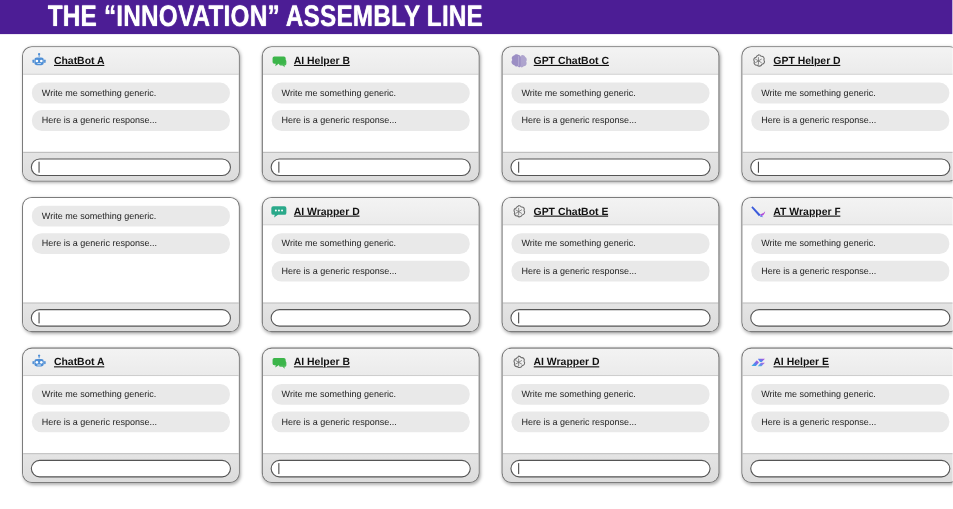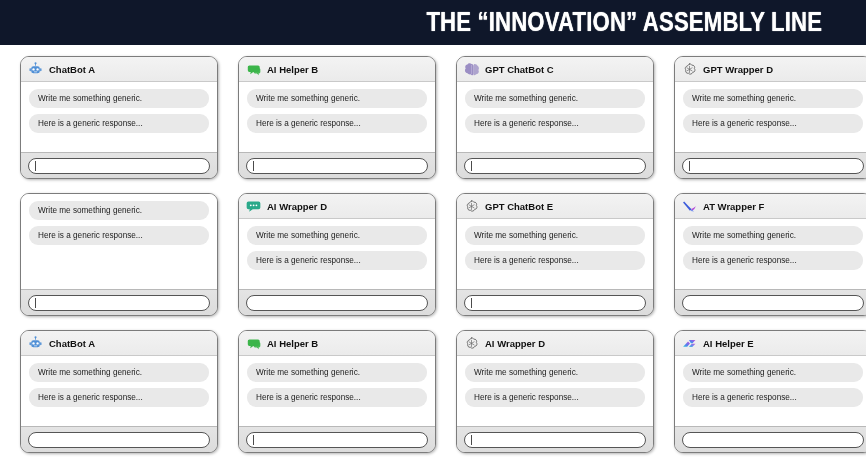--- a/index.html
+++ b/index.html
@@ -7,25 +7,25 @@
   body {
     width: 866px;
     height: 463px;
     overflow: hidden;
     background: #ffffff;
     font-family: "Liberation Sans", sans-serif;
   }
 
   
   #title-bar {
-    height: 45px;
-    background: #0f172a;
+    height: 31px;
+    background: #4c1d95;
     display: flex;
     align-items: center;
-    justify-content: flex-end;
+    justify-content: flex-start;
     overflow: hidden;
   }
   #title-text {
     color: #ffffff;
     font-size: 27px;
     font-weight: bold;
     letter-spacing: 0.2px;
     transform: scaleX(0.82);
     transform-origin: center;
     white-space: nowrap;
@@ -69,20 +69,21 @@
     height: 15px;
     flex: 0 0 15px;
     display: block;
   }
   .card-title {
     font-size: 9.5px;
     font-weight: bold;
     color: #111111;
     white-space: nowrap;
     overflow: hidden;
+    text-decoration: underline;
   }
 
   .card-body {
     flex: 1 1 auto;
     background: #ffffff;
     padding: 7px 8px 0 8px;
     display: flex;
     flex-direction: column;
     gap: 6px;
   }
@@ -201,21 +202,21 @@
     <div class="chat-card">
       <div class="card-header">
         <span>
           <svg viewBox="0 0 16 16" class="card-icon">
             <g fill="none" stroke="#6e6e6e" stroke-width="1.05" stroke-linejoin="round" stroke-linecap="round">
               <path d="M8 1.9c1.1 0 2 .6 2.5 1.5.9-.2 1.9.1 2.5.9.6.8.6 1.9.2 2.7.6.7.8 1.7.4 2.6-.4.9-1.3 1.4-2.2 1.5-.3.9-1.1 1.6-2.1 1.8-1 .2-1.9-.2-2.5-.9-.9.2-1.9-.1-2.5-.9-.6-.8-.6-1.8-.2-2.6-.6-.8-.8-1.8-.4-2.7.4-.9 1.2-1.4 2.1-1.5.3-1 1.2-1.7 2.2-1.9z"></path>
               <path d="M8 4.6v6.6M5.2 6.2l5.6 3.3M10.8 6.2l-5.6 3.3" stroke-width="0.75"></path>
             </g>
           </svg>
         </span>
-        <span class="card-title">GPT Wrapper D</span>
+        <span class="card-title">GPT Helper D</span>
       </div>
       <div class="card-body">
         <div class="bubble">Write me something generic.</div>
         <div class="bubble">Here is a generic response...</div>
       </div>
       <div class="card-footer">
         <div class="composer-input" title="">
           <span class="caret"></span>
         </div>
       </div>

